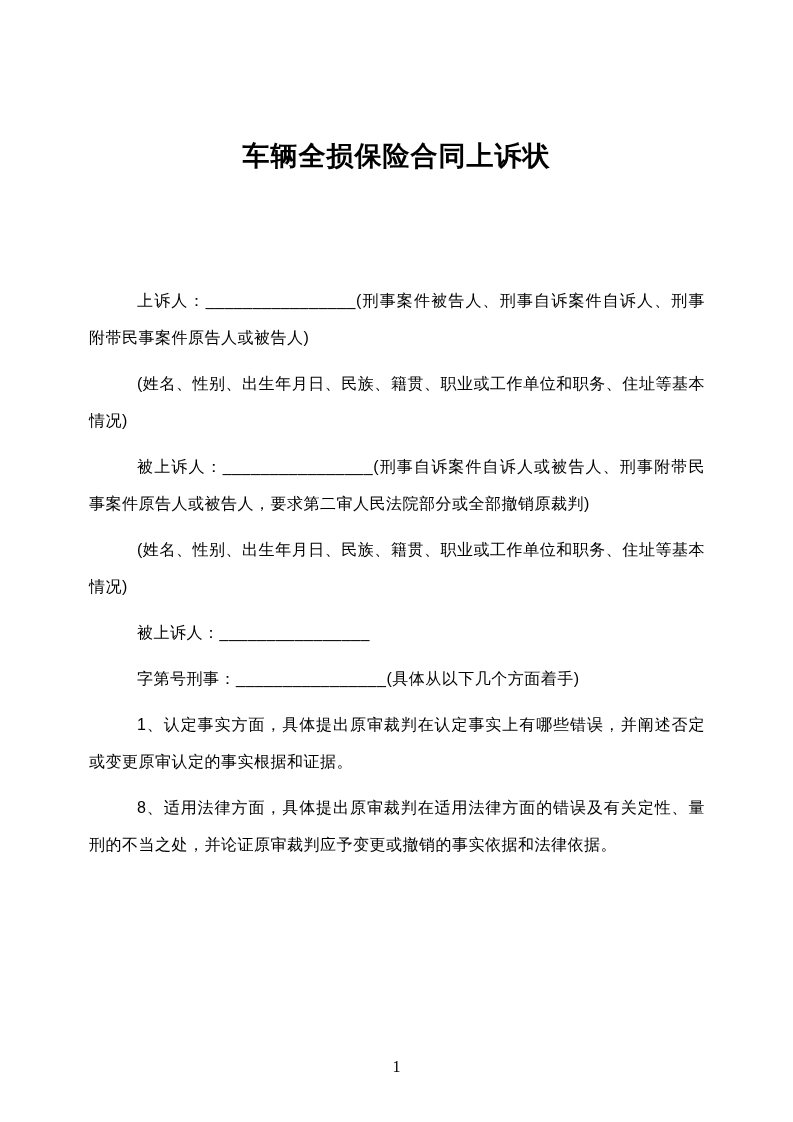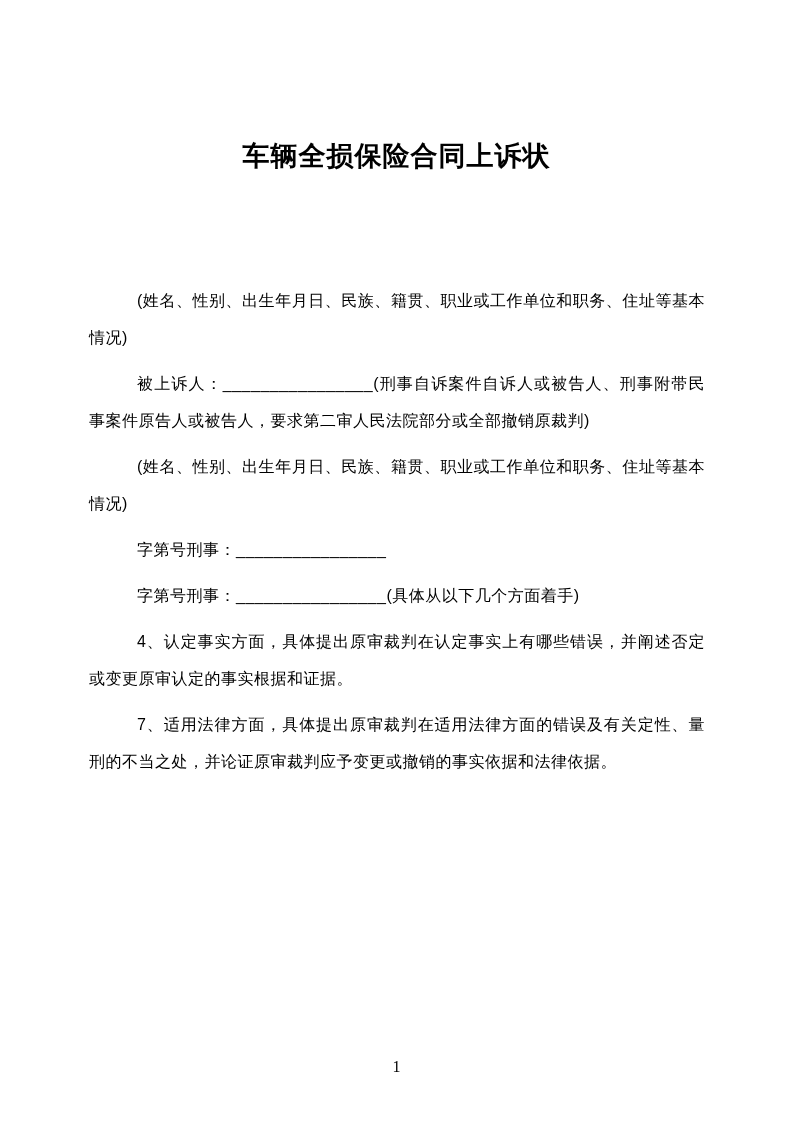--- a/index.html
+++ b/index.html
@@ -51,24 +51,25 @@
   }
 </style>
 </head>
 <body>
 
 <div class="page">
 
   <h1 class="doc-title">车辆全损保险合同上诉状</h1>
 
   <div class="content">
+    <p class="para">上诉人：________________(刑事案件被告人、刑事自诉案件自诉人、刑事附带民事案件原告人或被告人)</p>
     <p class="para">(姓名、性别、出生年月日、民族、籍贯、职业或工作单位和职务、住址等基本情况)</p>
     <p class="para">被上诉人：________________(刑事自诉案件自诉人或被告人、刑事附带民事案件原告人或被告人，要求第二审人民法院部分或全部撤销原裁判)</p>
     <p class="para">(姓名、性别、出生年月日、民族、籍贯、职业或工作单位和职务、住址等基本情况)</p>
-    <p class="para">字第号刑事：________________</p>
+    <p class="para">被上诉人：________________</p>
     <p class="para">字第号刑事：________________(具体从以下几个方面着手)</p>
-    <p class="para">4、认定事实方面，具体提出原审裁判在认定事实上有哪些错误，并阐述否定或变更原审认定的事实根据和证据。</p>
-    <p class="para">7、适用法律方面，具体提出原审裁判在适用法律方面的错误及有关定性、量刑的不当之处，并论证原审裁判应予变更或撤销的事实依据和法律依据。</p>
+    <p class="para">1、认定事实方面，具体提出原审裁判在认定事实上有哪些错误，并阐述否定或变更原审认定的事实根据和证据。</p>
+    <p class="para">8、适用法律方面，具体提出原审裁判在适用法律方面的错误及有关定性、量刑的不当之处，并论证原审裁判应予变更或撤销的事实依据和法律依据。</p>
   </div>
 
   <div class="footer">1</div>
 
 </div>
 
 </body></html>

